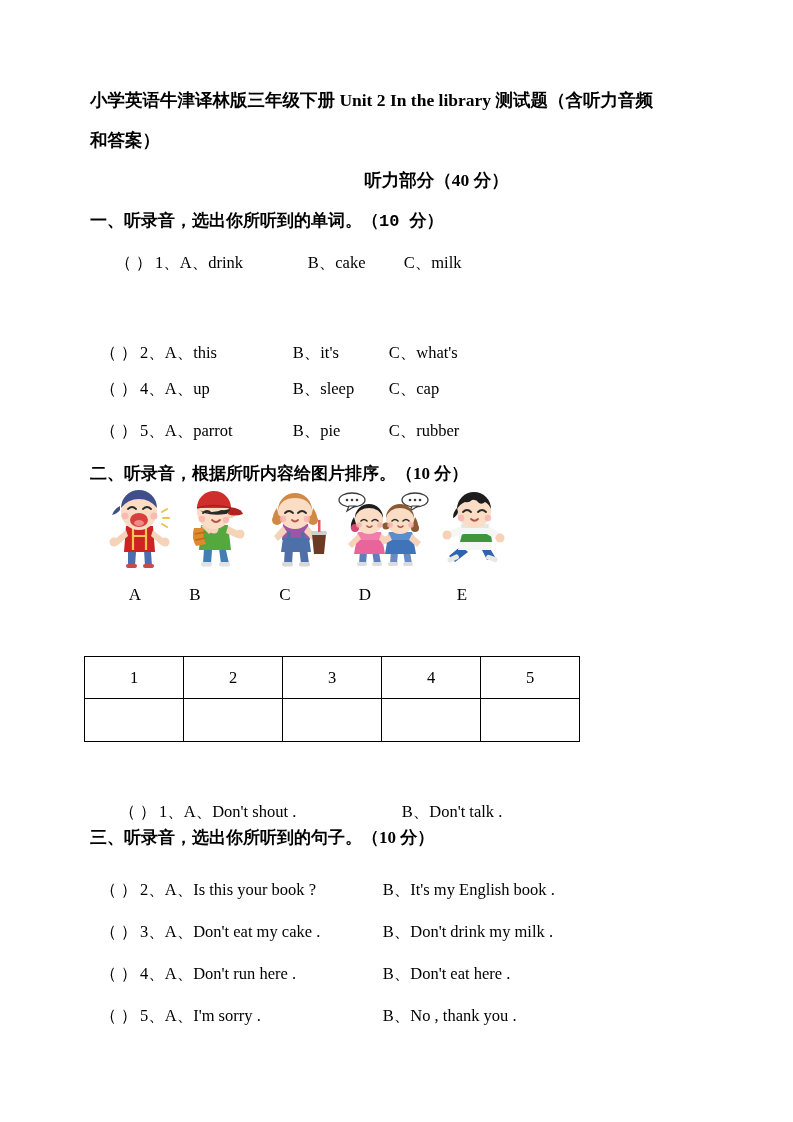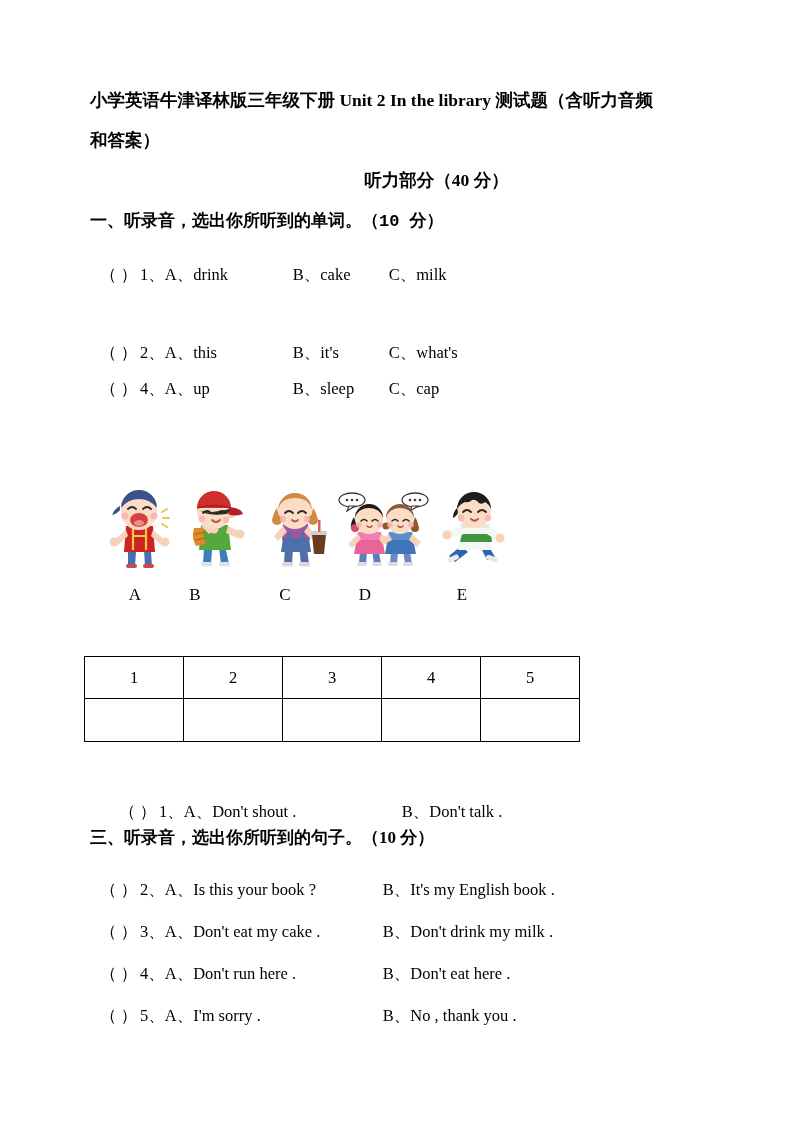--- a/index.html
+++ b/index.html
@@ -150,34 +150,38 @@
 
   <div class="doc-title">
     <span>小学英语牛津译林版三年级下册 </span><span class="en">Unit 2 In the library</span><span> 测试题（含听力音频</span><br>
     <span>和答案）</span>
   </div>
 
   <div class="part-banner">听力部分（40 分）</div>
 
   <div class="sec-heading" id="sec1-heading">一、听录音，选出你所听到的单词。（10 分）</div>
 
-  <div class="qrow s1" style="top:262px;">
+  <div class="qrow s1" style="top:250px;margin-left:15px;">
     <span class="paren">（    ）</span><span class="qnum">1、</span><span class="optA">A、drink</span><span class="optB">B、cake</span><span class="optC">C、milk</span>
   </div>
 
   <div class="qrow s1" style="top:292px;margin-top:48px;">
     <span class="paren">（    ）</span><span class="qnum">2、</span><span class="optA">A、this</span><span class="optB">B、it's</span><span class="optC">C、what's</span>
   </div>
 
 
   <div class="qrow s1" style="top:376px;">
     <span class="paren">（    ）</span><span class="qnum">4、</span><span class="optA">A、up</span><span class="optB">B、sleep</span><span class="optC">C、cap</span>
   </div>
 
-
+  <div class="qrow s1" style="top:418px;">
+    <span class="paren">（    ）</span><span class="qnum">5、</span><span class="optA">A、parrot</span><span class="optB">B、pie</span><span class="optC">C、rubber</span>
+  </div>
+
+  <div class="sec-heading" id="sec2-heading">二、听录音，根据所听内容给图片排序。（10 分）</div>
 
   <div class="pic-strip">
 
     <div class="pic" style="left:10px;">
       <svg width="78" height="82" viewBox="0 0 78 82" xmlns="http://www.w3.org/2000/svg">
 
         <path d="M28 60 L28 76 L35 76 L36 62 Z" fill="#4a6fae"></path>
         <path d="M44 60 L45 76 L52 76 L51 62 Z" fill="#4a6fae"></path>
         <rect x="26" y="74" width="11" height="4" rx="2" fill="#c94a4a"></rect>
         <rect x="43" y="74" width="11" height="4" rx="2" fill="#c94a4a"></rect>

